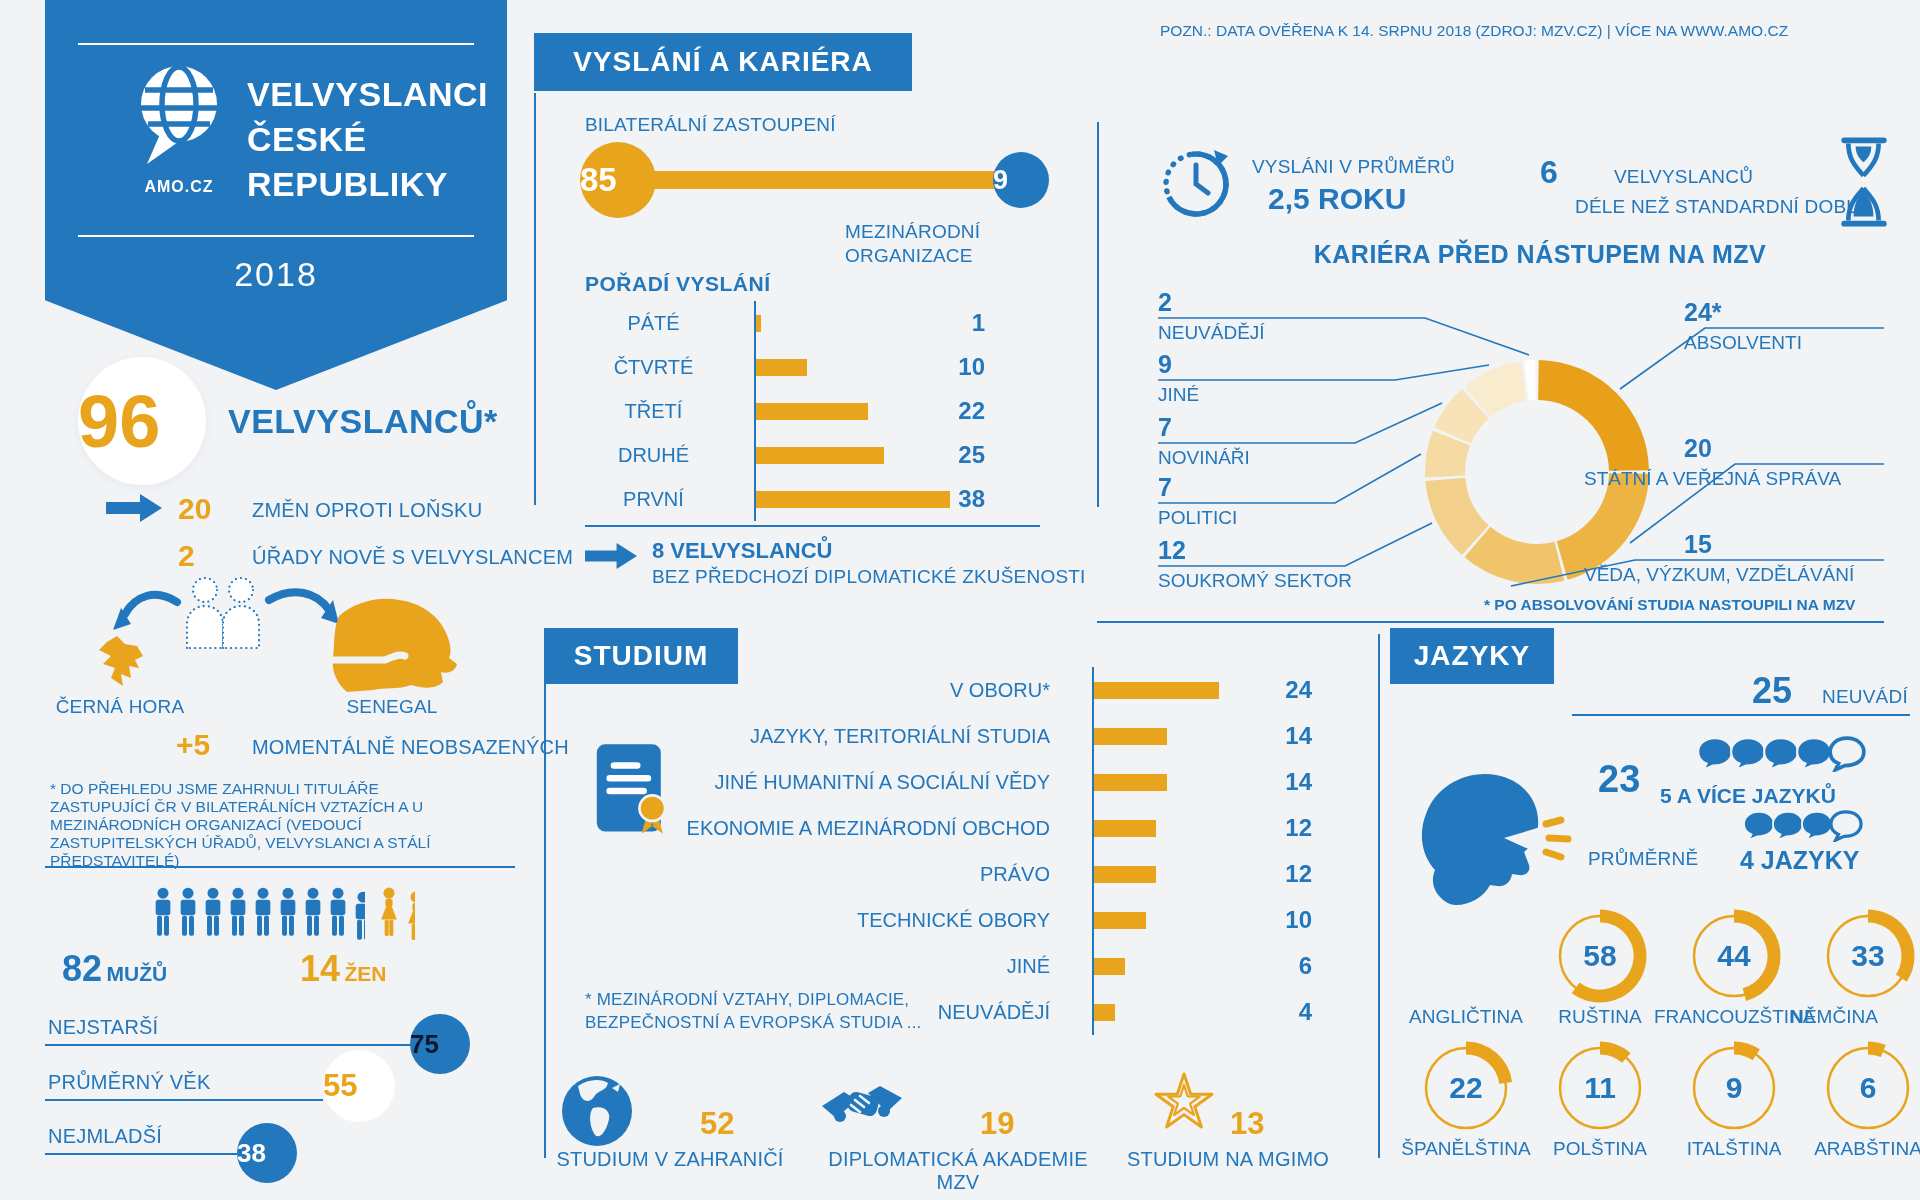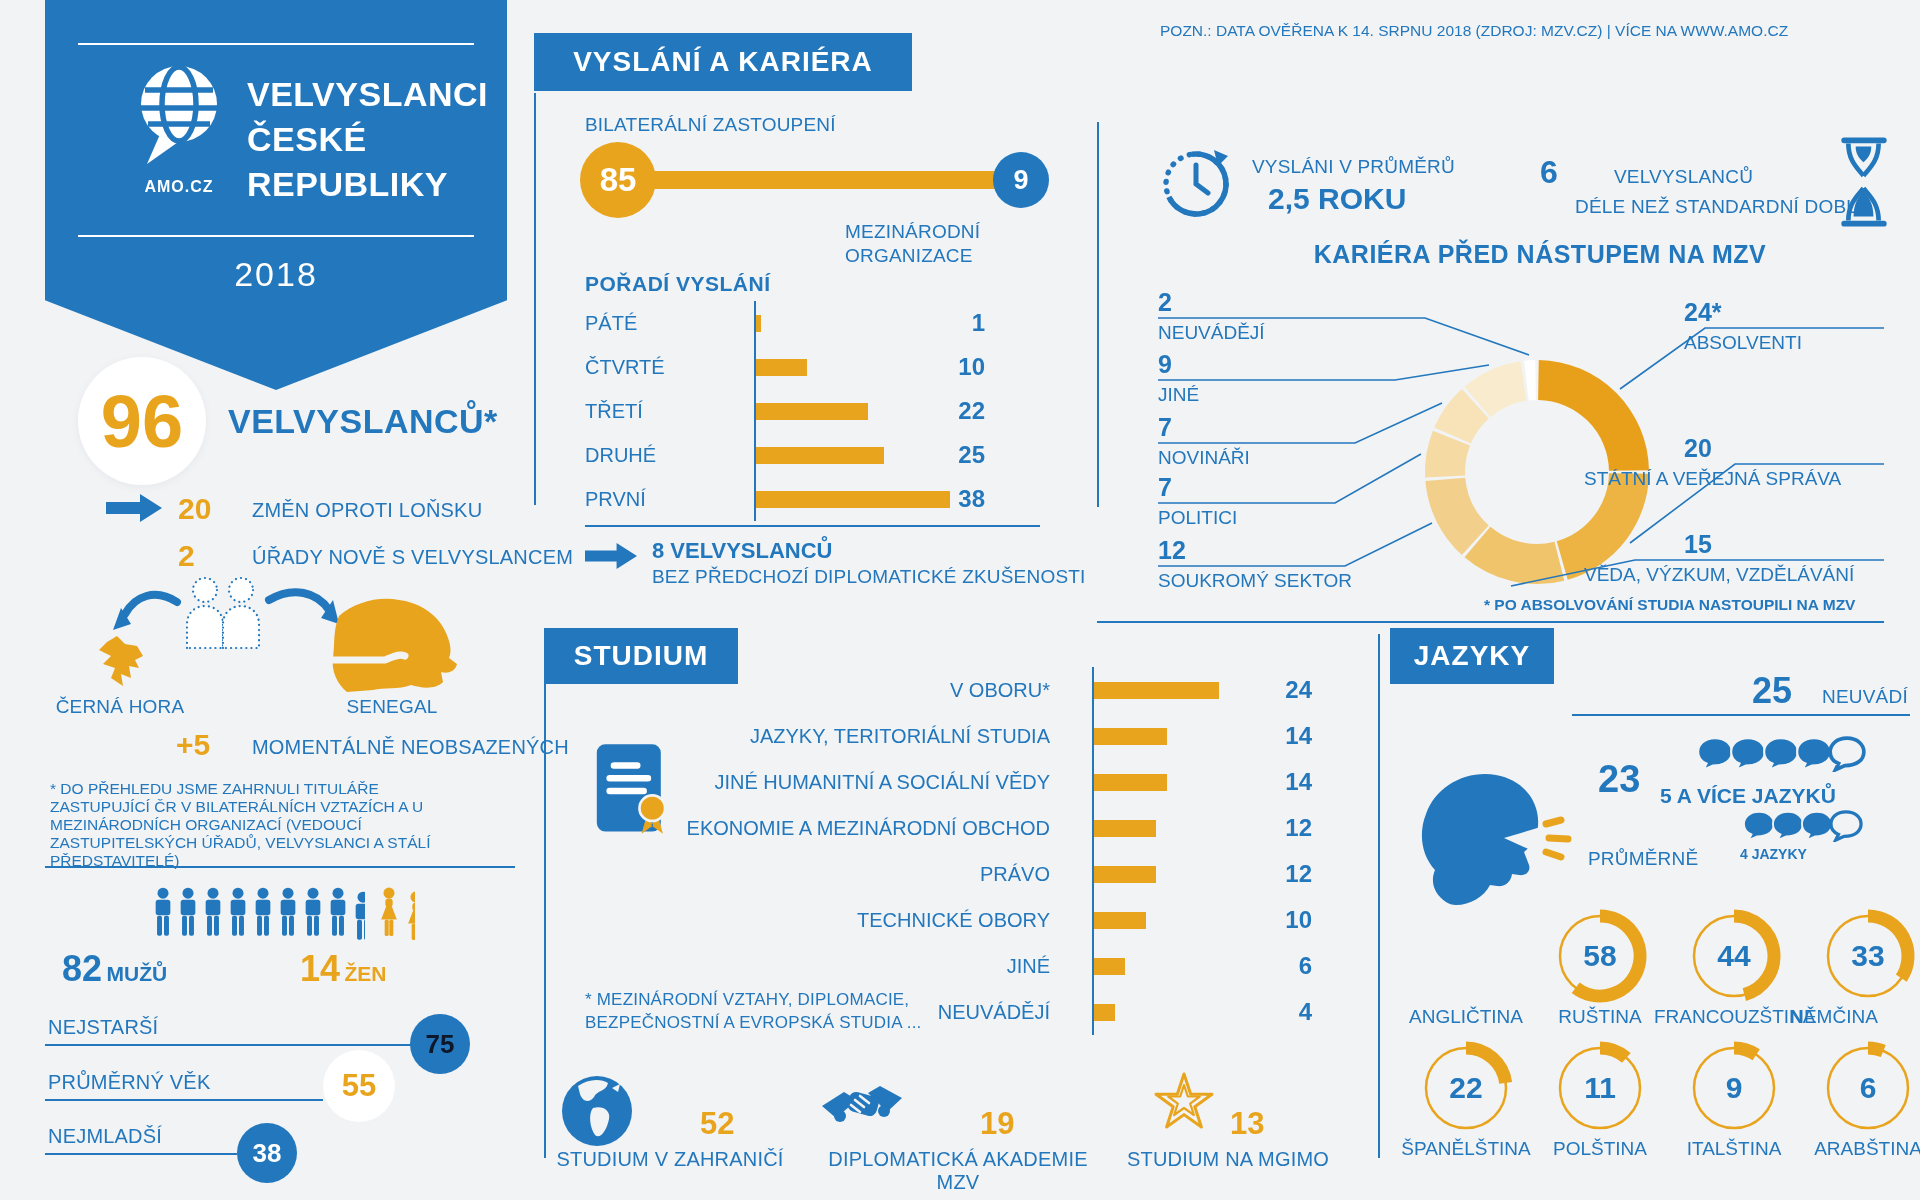--- a/index.html
+++ b/index.html
@@ -19,25 +19,25 @@
   .vline{background:var(--blue);width:2px}
   .hline{background:var(--blue);height:2px}
   
   #banner{left:45px;top:0;width:462px;height:390px;background:var(--blue);
     clip-path:polygon(0 0,100% 0,100% 77%,50% 100%,0 77%)}
   #banner .rule{position:absolute;left:33px;width:396px;height:2px;background:#fff}
   #banner-title{position:absolute;left:202px;top:72px;color:#fff;font-weight:700;font-size:34px;line-height:45px;letter-spacing:.5px}
   #banner-year{position:absolute;left:0;top:255px;width:100%;text-align:center;color:#fff;font-size:34px;letter-spacing:2px}
   #logo-label{position:absolute;left:90px;top:178px;width:88px;text-align:center;color:#fff;font-weight:700;font-size:16px;letter-spacing:1px}
   
-  .circ{border-radius:50%;display:flex;align-items:center;justify-content:center}
+  .circ{border-radius:50%;display:flex;align-items:center;}
   
   .crow,.srow{position:relative;display:flex;align-items:center}
   .crow{height:44px}.srow{height:46px}
-  .clabel{flex:0 0 169px;text-align:left;padding-right:32px;color:var(--blue);font-size:20px}
+  .clabel{flex:0 0 169px;text-align:center;padding-right:32px;color:var(--blue);font-size:20px}
   .slabel{flex:0 0 452px;text-align:right;padding-right:42px;color:var(--blue);font-size:20px}
   .cbars{flex:1;align-self:stretch;border-left:2.5px solid var(--blue);display:flex;align-items:center}
   .cbar{height:17px;background:var(--orange)}
   .cval{position:absolute;right:0;width:70px;text-align:right;font-weight:700;font-size:24px;color:var(--blue)}
   .sval{position:absolute;right:0;width:80px;text-align:right;font-weight:700;font-size:24px;color:var(--blue)}
   
   .co-num{position:absolute;font-weight:700;font-size:25px;color:var(--blue)}
   .co-lbl{position:absolute;font-size:19px;color:var(--blue)}
   
   .gauge{position:absolute;width:96px;height:96px}
@@ -503,21 +503,21 @@
     <svg width="36" height="32" viewBox="0 0 38 34">
         <path d="M19 2 C9 2 3 8 3 15 C3 20 6 24 11 26 L8 32 L17 28 C29 28 35 22 35 15 C35 8 29 2 19 2 Z" fill="var(--blue)" stroke="#f2f3f5" stroke-width="2"></path>
       </svg>
     <svg width="36" height="32" viewBox="0 0 38 34">
         <path d="M19 2 C9 2 3 8 3 15 C3 20 6 24 11 26 L8 32 L17 28 C29 28 35 22 35 15 C35 8 29 2 19 2 Z" fill="var(--blue)" stroke="#f2f3f5" stroke-width="2"></path>
       </svg>
     <svg width="36" height="32" viewBox="0 0 38 34">
         <path d="M19 2 C9 2 3 8 3 15 C3 20 6 24 11 26 L8 32 L17 28 C29 28 35 22 35 15 C35 8 29 2 19 2 Z" fill="#f2f3f5" stroke="var(--blue)" stroke-width="3.5"></path>
       </svg>
   </div>
-  <div class="abs b blue tr" style="left:1740px;top:846px;width:146px;font-size:14px">4 JAZYKY</div>
+  <div class="abs b blue tr" style="left:1740px;top:846px;width:146px;font-size:25px">4 JAZYKY</div>
 
   <div class="gauge" style="left:1552px;top:908px"><svg width="96" height="96" viewBox="0 0 96 96">
         <circle cx="48" cy="48" r="40" fill="none" stroke="#e9a41d" stroke-width="2.5"></circle>
         <path d="M48 8 A40 40 0 1 1 23.649542839651176 79.73413361164941" fill="none" stroke="#e9a41d" stroke-width="13"></path>
       </svg><div class="gauge-num">58</div></div>
   <div class="gauge" style="left:1686px;top:908px"><svg width="96" height="96" viewBox="0 0 96 96">
         <circle cx="48" cy="48" r="40" fill="none" stroke="#e9a41d" stroke-width="2.5"></circle>
         <path d="M48 8 A40 40 0 0 1 58.35276180410084 86.63703305156272" fill="none" stroke="#e9a41d" stroke-width="13"></path>
       </svg><div class="gauge-num">44</div></div>
   <div class="gauge" style="left:1820px;top:908px"><svg width="96" height="96" viewBox="0 0 96 96">

